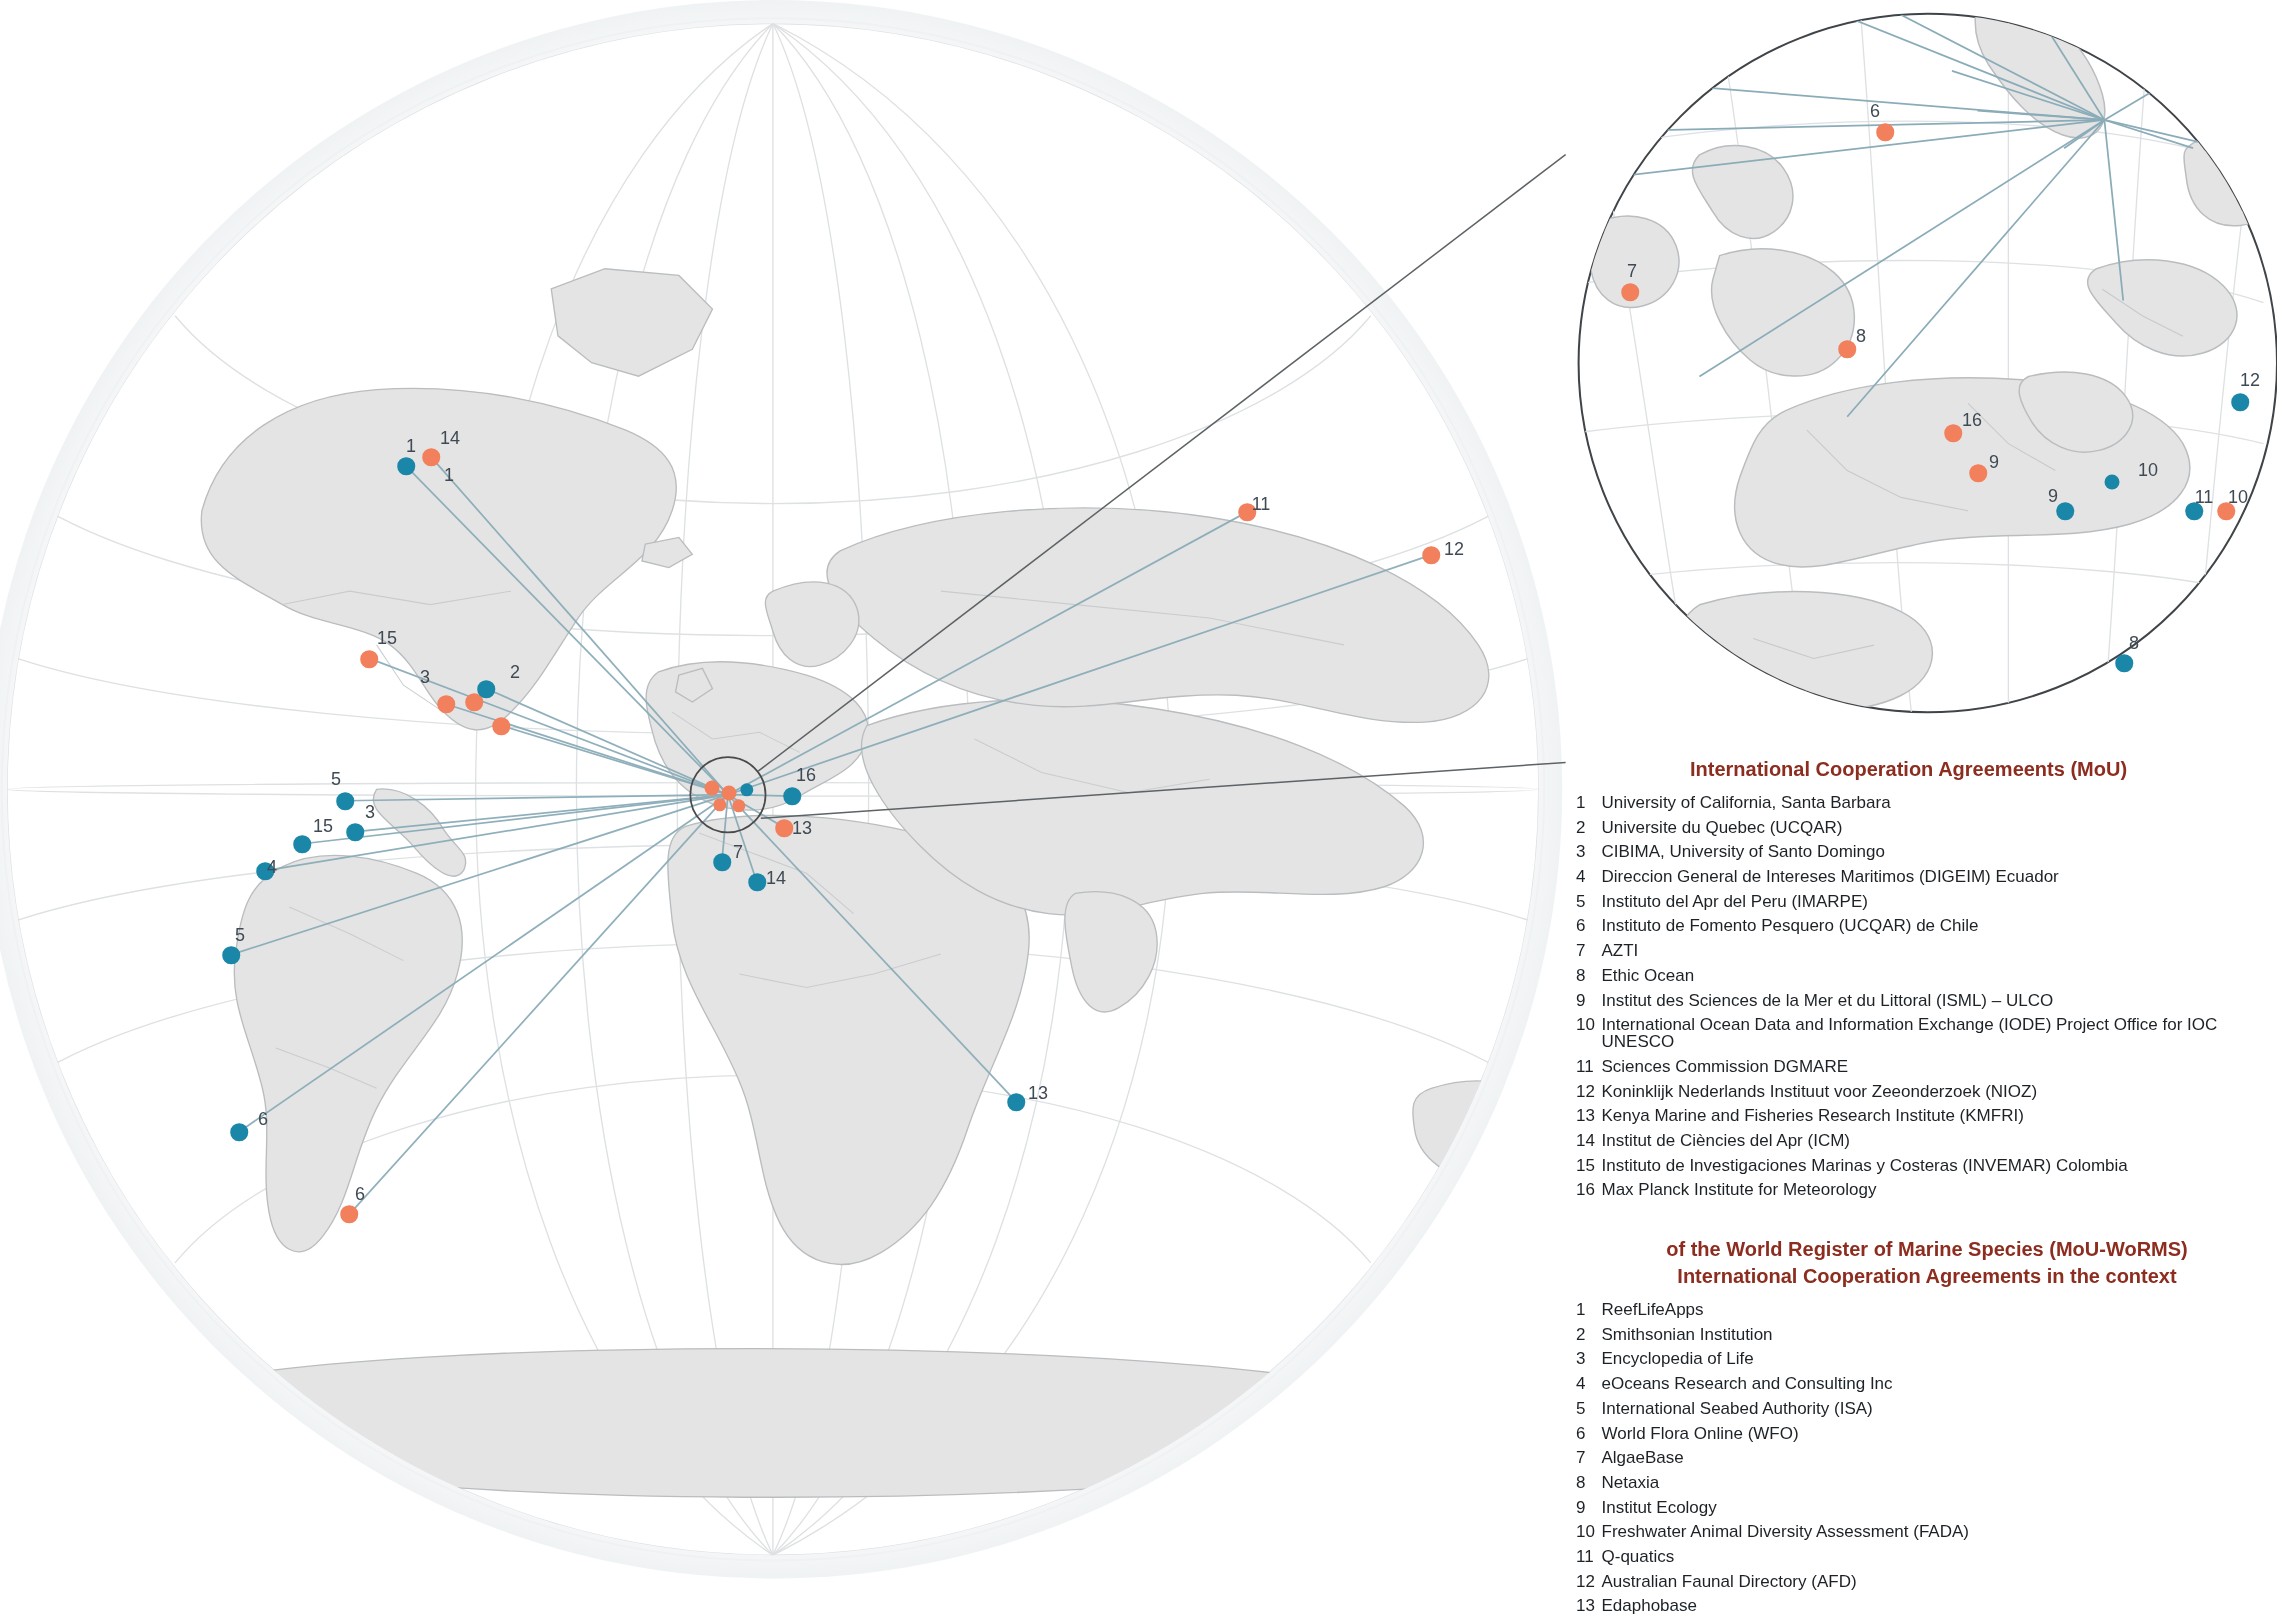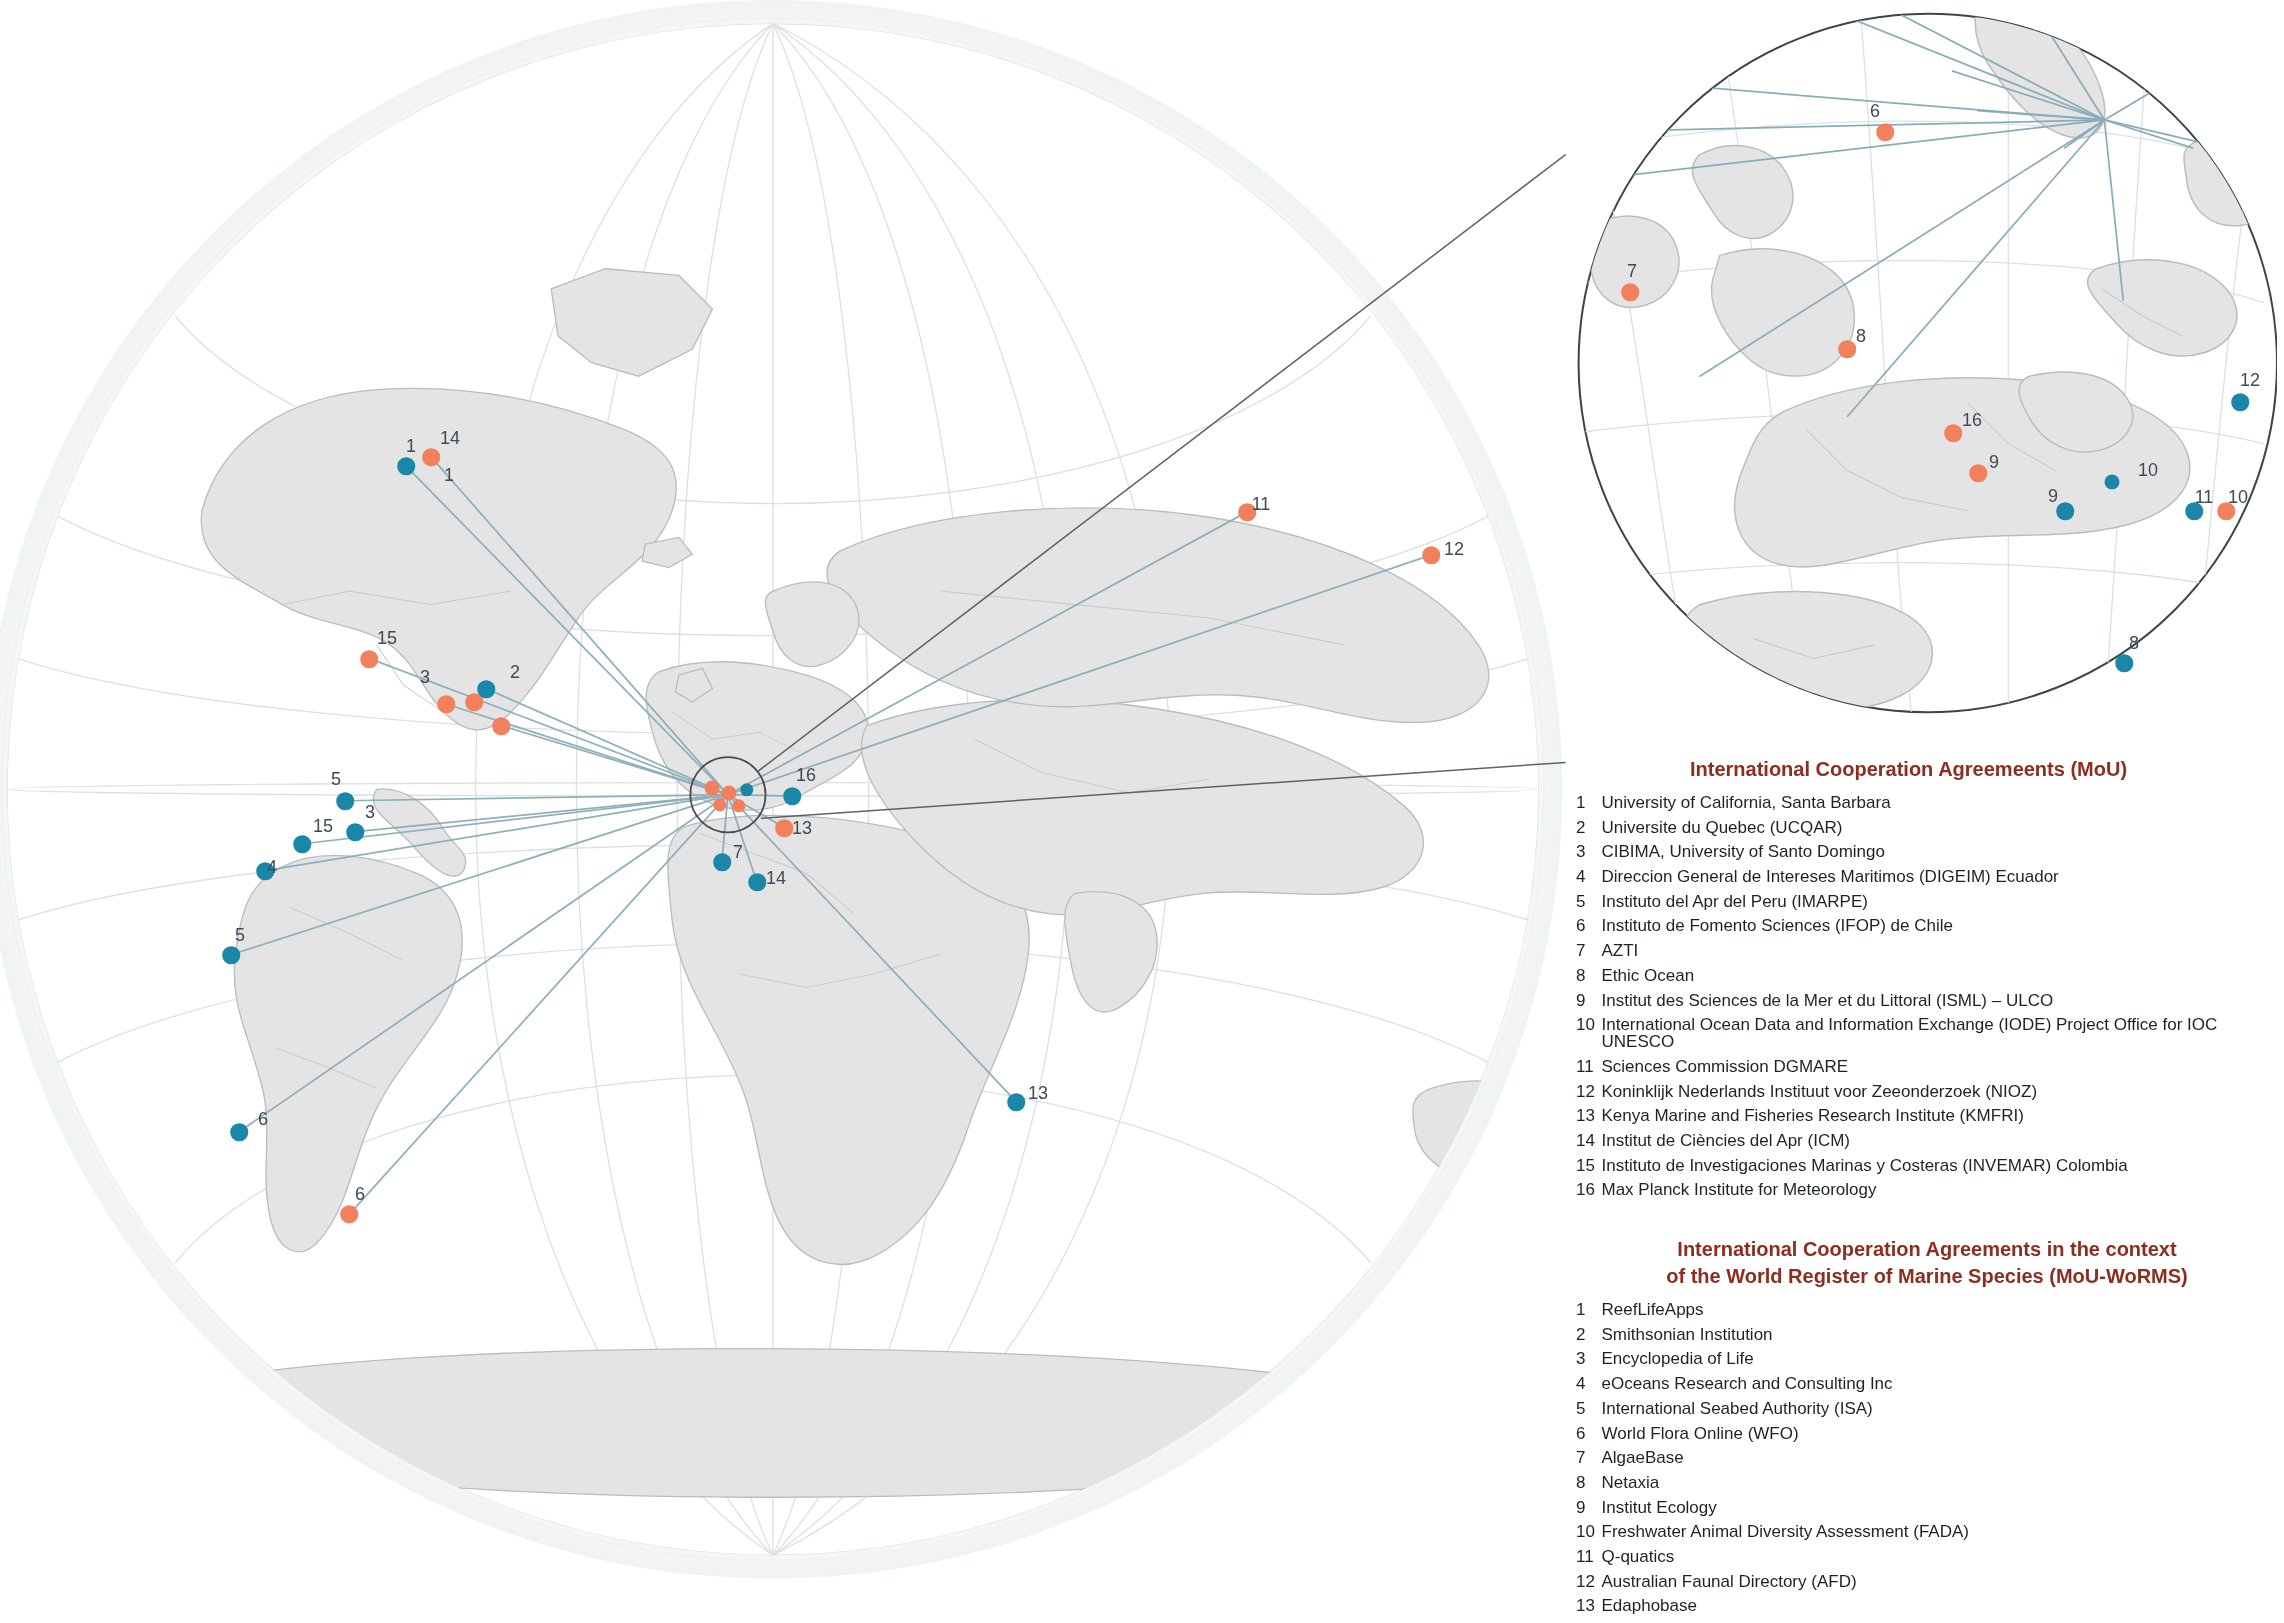--- a/index.html
+++ b/index.html
@@ -379,21 +379,21 @@
       <li>
           <span class="legend-num">4</span>
           <span class="legend-text">Direccion General de Intereses Maritimos (DIGEIM) Ecuador</span>
         </li>
       <li>
           <span class="legend-num">5</span>
           <span class="legend-text">Instituto del Apr del Peru (IMARPE)</span>
         </li>
       <li>
           <span class="legend-num">6</span>
-          <span class="legend-text">Instituto de Fomento Sciences (IFOP) de Chile</span>
+          <span class="legend-text">Instituto de Fomento Pesquero (UCQAR) de Chile</span>
         </li>
       <li>
           <span class="legend-num">7</span>
           <span class="legend-text">AZTI</span>
         </li>
       <li>
           <span class="legend-num">8</span>
           <span class="legend-text">Ethic Ocean</span>
         </li>
       <li>
@@ -425,22 +425,22 @@
           <span class="legend-text">Instituto de Investigaciones Marinas y Costeras (INVEMAR) Colombia</span>
         </li>
       <li>
           <span class="legend-num">16</span>
           <span class="legend-text">Max Planck Institute for Meteorology</span>
         </li>
     </ul>
 
     <div class="block2">
       <div class="legend-title t2">
+        <div>of the World Register of Marine Species (MoU-WoRMS)</div>
         <div>International Cooperation Agreements in the context</div>
-        <div>of the World Register of Marine Species (MoU-WoRMS)</div>
       </div>
 
       <ul class="legend-list">
         <li>
             <span class="legend-num">1</span>
             <span class="legend-text">ReefLifeApps</span>
           </li>
         <li>
             <span class="legend-num">2</span>
             <span class="legend-text">Smithsonian Institution</span>

